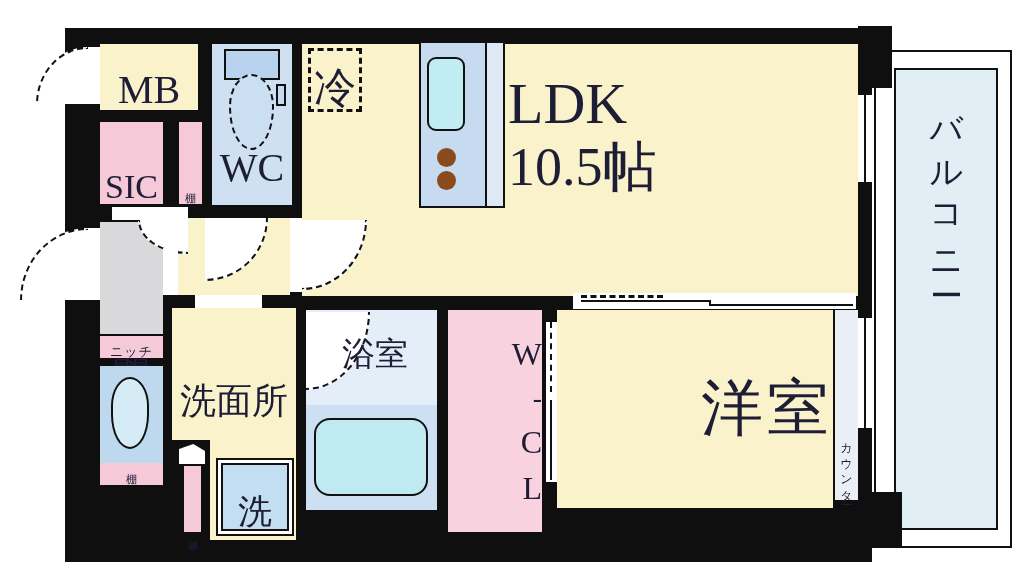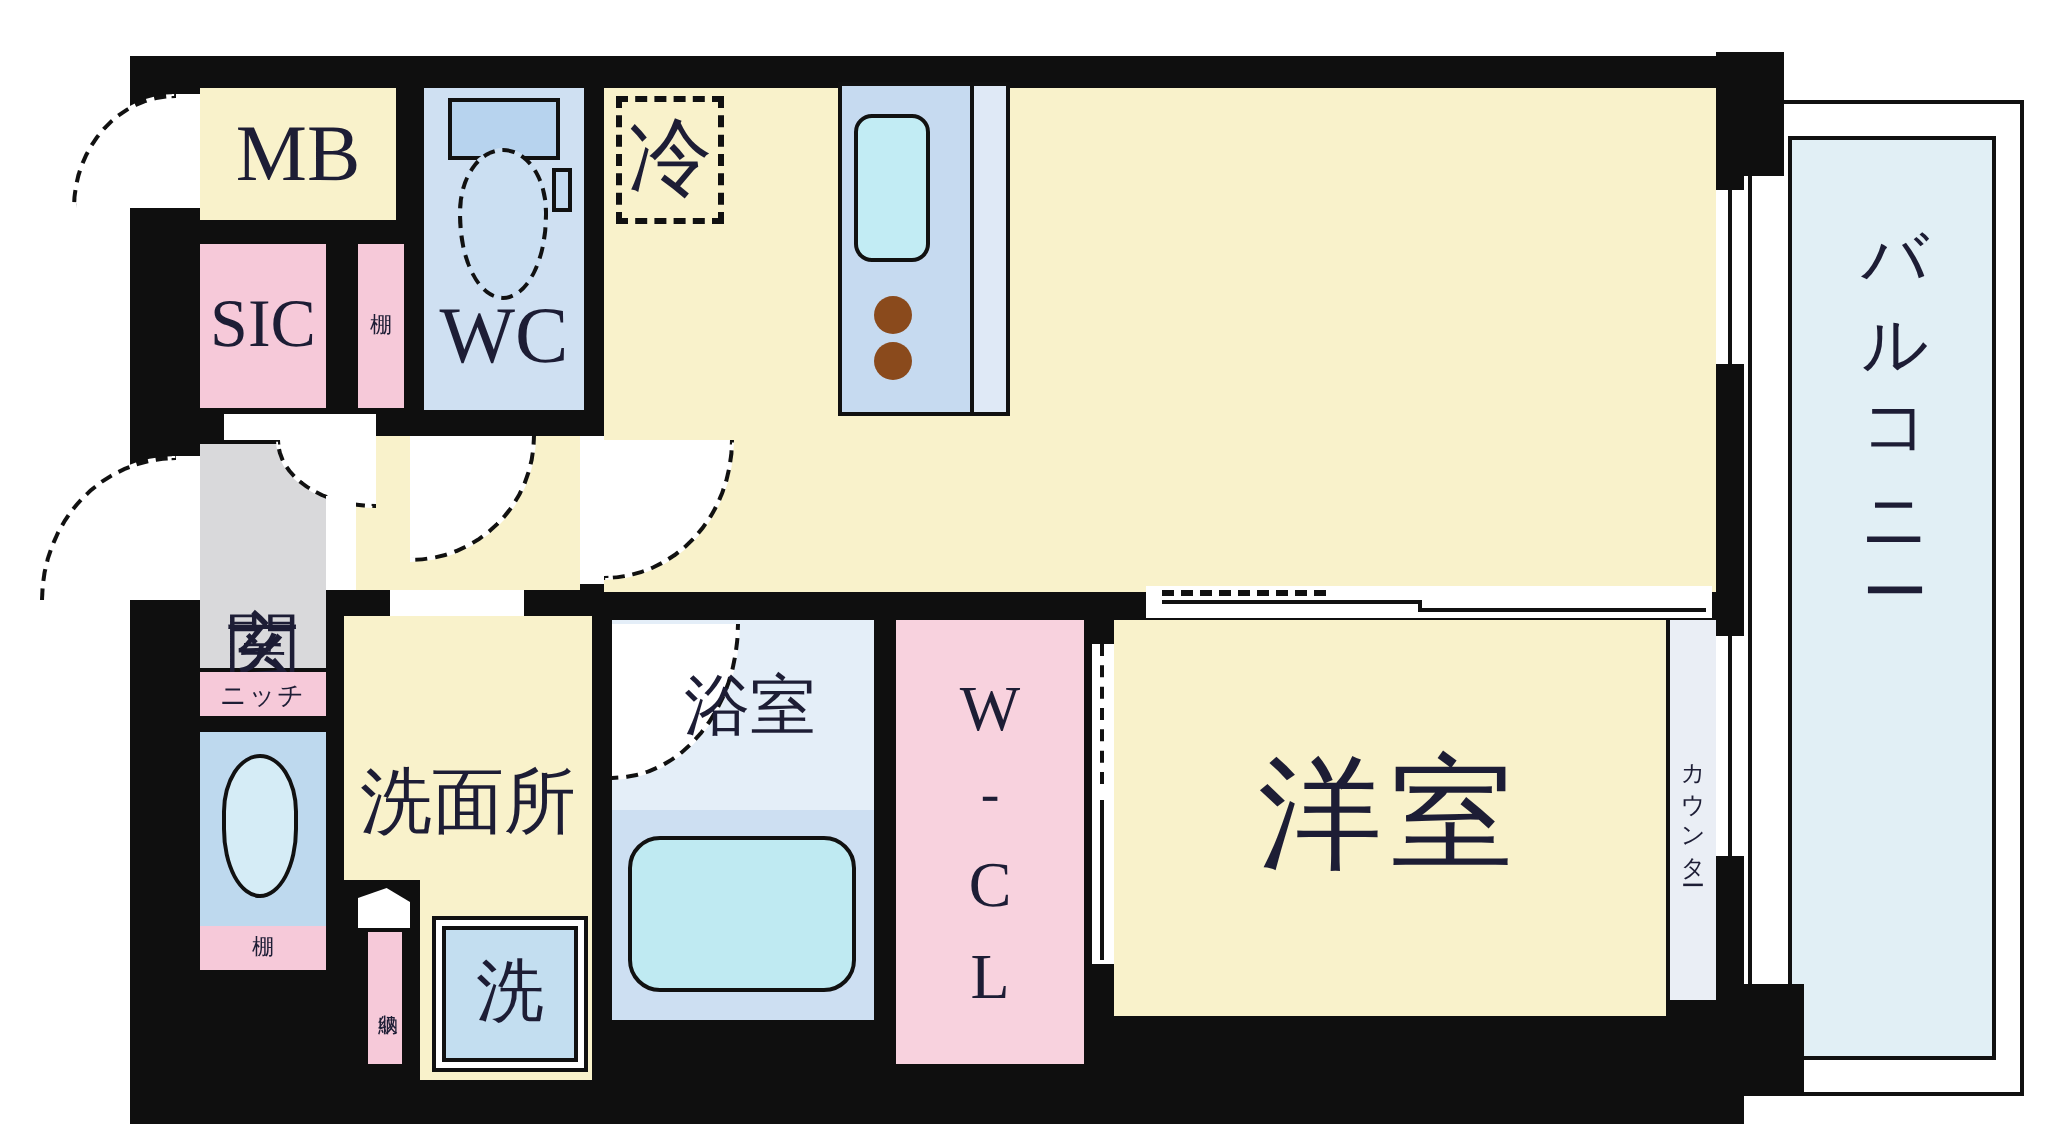--- a/index.html
+++ b/index.html
@@ -1,19 +1,19 @@
 <!DOCTYPE html>
 <html><head>
 <meta charset="utf-8">
 <style>
   html,body{margin:0;padding:0;background:#fff;}
   #plan{position:relative;width:1024px;height:571px;background:#ffffff;overflow:hidden;
         font-family:"Liberation Serif", serif;color:#1d1d35;}
   .abs{position:absolute;box-sizing:border-box;}
-  .room{position:absolute;box-sizing:border-box;display:flex;align-items:center;justify-content:center;}
+  .room{position:absolute;box-sizing:border-box;display:flex;align-items:flex-end;justify-content:center;}
   .vtext{writing-mode:vertical-rl;text-orientation:upright;}
   .wall{background:#0f0f0f;}
   .arc{position:absolute;box-sizing:border-box;background:#ffffff;}
   .arc.tl{border-radius:100% 0 0 0;border-top:2px dashed #111;border-left:2px dashed #111;}
   .arc.br{border-radius:0 0 100% 0;border-right:2px dashed #111;border-bottom:2px dashed #111;}
   .arc.bl{border-radius:0 0 0 100%;border-left:2px dashed #111;border-bottom:2px dashed #111;}
   .gap{position:absolute;background:#ffffff;}
   .lbl{line-height:1;}
 </style>
 </head>
@@ -43,20 +43,22 @@
 
   <div class="room" style="left:100px;top:122px;width:63px;height:82px;background:#f6c9d9;">
     <span class="lbl" style="font-size:34px;">SIC</span>
   </div>
   <div class="room" style="left:179px;top:122px;width:23px;height:82px;background:#f6c9d9;">
     <span class="lbl" style="font-size:11px;">棚</span>
   </div>
 
   <div class="room" style="left:302px;top:44px;width:556px;height:252px;background:#f9f2cb;"></div>
   <div class="abs lbl" style="left:508px;top:72px;width:280px;text-align:left;">
+    <div style="font-size:58px;line-height:1.12;">LDK</div>
+    <div style="font-size:54px;line-height:1.12;">10.5帖</div>
   </div>
 
   <div class="room" style="left:308px;top:48px;width:54px;height:64px;background:#f9f2cb;border:3px dashed #111;">
     <span class="lbl" style="font-size:42px;">冷</span>
   </div>
 
   <div class="abs" style="left:419px;top:41px;width:86px;height:167px;background:#c6daf0;border:2px solid #111;">
     <div class="abs" style="right:0;top:0;width:18px;height:100%;background:#dfe9f6;border-left:2px solid #111;"></div>
   </div>
   <div class="abs" style="left:427px;top:57px;width:38px;height:74px;background:#c2ecf4;border:2px solid #111;border-radius:9px;"></div>

